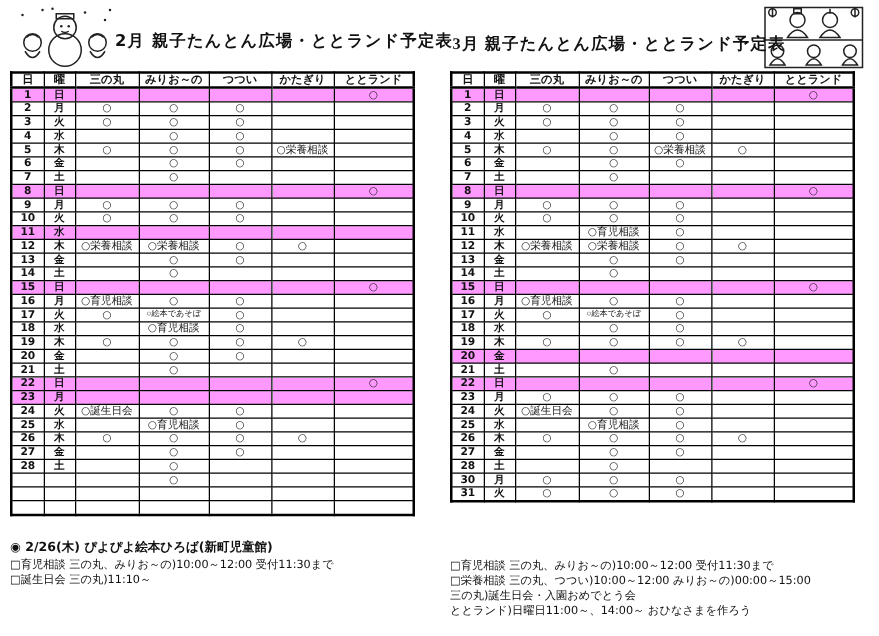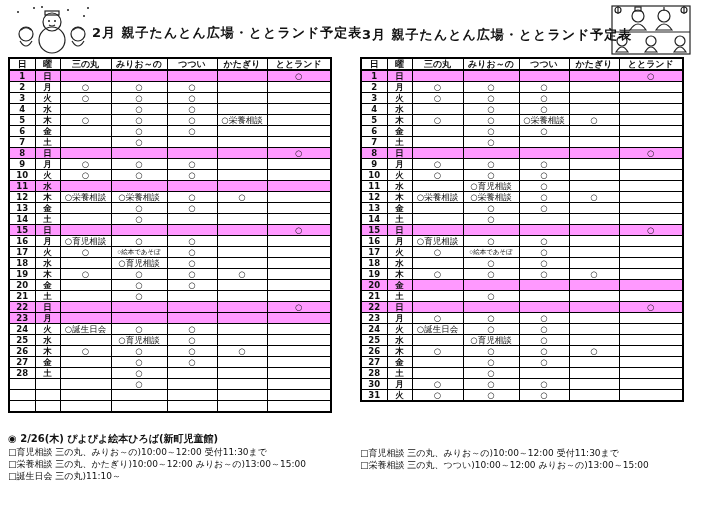--- a/index.html
+++ b/index.html
@@ -1,21 +1,21 @@
 <!DOCTYPE html>
 <html lang="ja"><head>
 <meta charset="utf-8">
 <style>
   html,body{margin:0;padding:0;background:#ffffff;}
   body{font-family:"DejaVu Sans","Liberation Sans",sans-serif;color:#1a1a1a;}
   .sheet{position:relative;width:703px;height:509px;background:#ffffff;overflow:hidden;}
 
   .month-title{position:absolute;font-size:13px;font-weight:bold;letter-spacing:1px;color:#111;white-space:nowrap;}
   #title-feb{left:92px;top:24px;}
-  #title-mar{left:362px;top:26px;}
+  #title-mar{left:362px;top:26px;font-family:Liberation Serif, serif;}
 
   .illust{position:absolute;}
   #illust-snowman{left:12px;top:4px;}
   #illust-hina{left:606px;top:2px;}
 
   table.cal{position:absolute;top:57px;border-collapse:collapse;table-layout:fixed;background:#fff;}
   #table-feb{left:8px;}
   #table-mar{left:360px;}
   table.cal{border:2px solid #000;}
   table.cal th,table.cal td{border:1px solid #000;height:10px;padding:0;line-height:10px;
@@ -689,24 +689,25 @@
           <td></td>
           <td></td>
         </tr>
       </tbody>
     </table>
 
   <div class="notes" id="notes-left">
     <div class="note-headline">◉ 2/26(木) ぴよぴよ絵本ひろば(新町児童館)</div>
     <div>
         <div>□育児相談 三の丸、みりお～の)10:00～12:00 受付11:30まで</div>
-        <div>□栄養相談 三の丸、かたぎり)10:00～12:00 みりお～の)13:00～15:00</div>
         <div>□誕生日会 三の丸)11:10～</div>
       </div>
   </div>
   <div class="notes" id="notes-right">
     <div>
         <div>□育児相談 三の丸、みりお～の)10:00～12:00 受付11:30まで</div>
-        <div>□栄養相談 三の丸、つつい)10:00～12:00 みりお～の)13:00～15:00</div>
+        <div>□栄養相談 三の丸、つつい)10:00～12:00 みりお～の)00:00～15:00</div>
+        <div>三の丸)誕生日会・入園おめでとう会</div>
+        <div>ととランド)日曜日11:00～、14:00～ おひなさまを作ろう</div>
       </div>
   </div>
 
 </div>
 
 </body></html>

